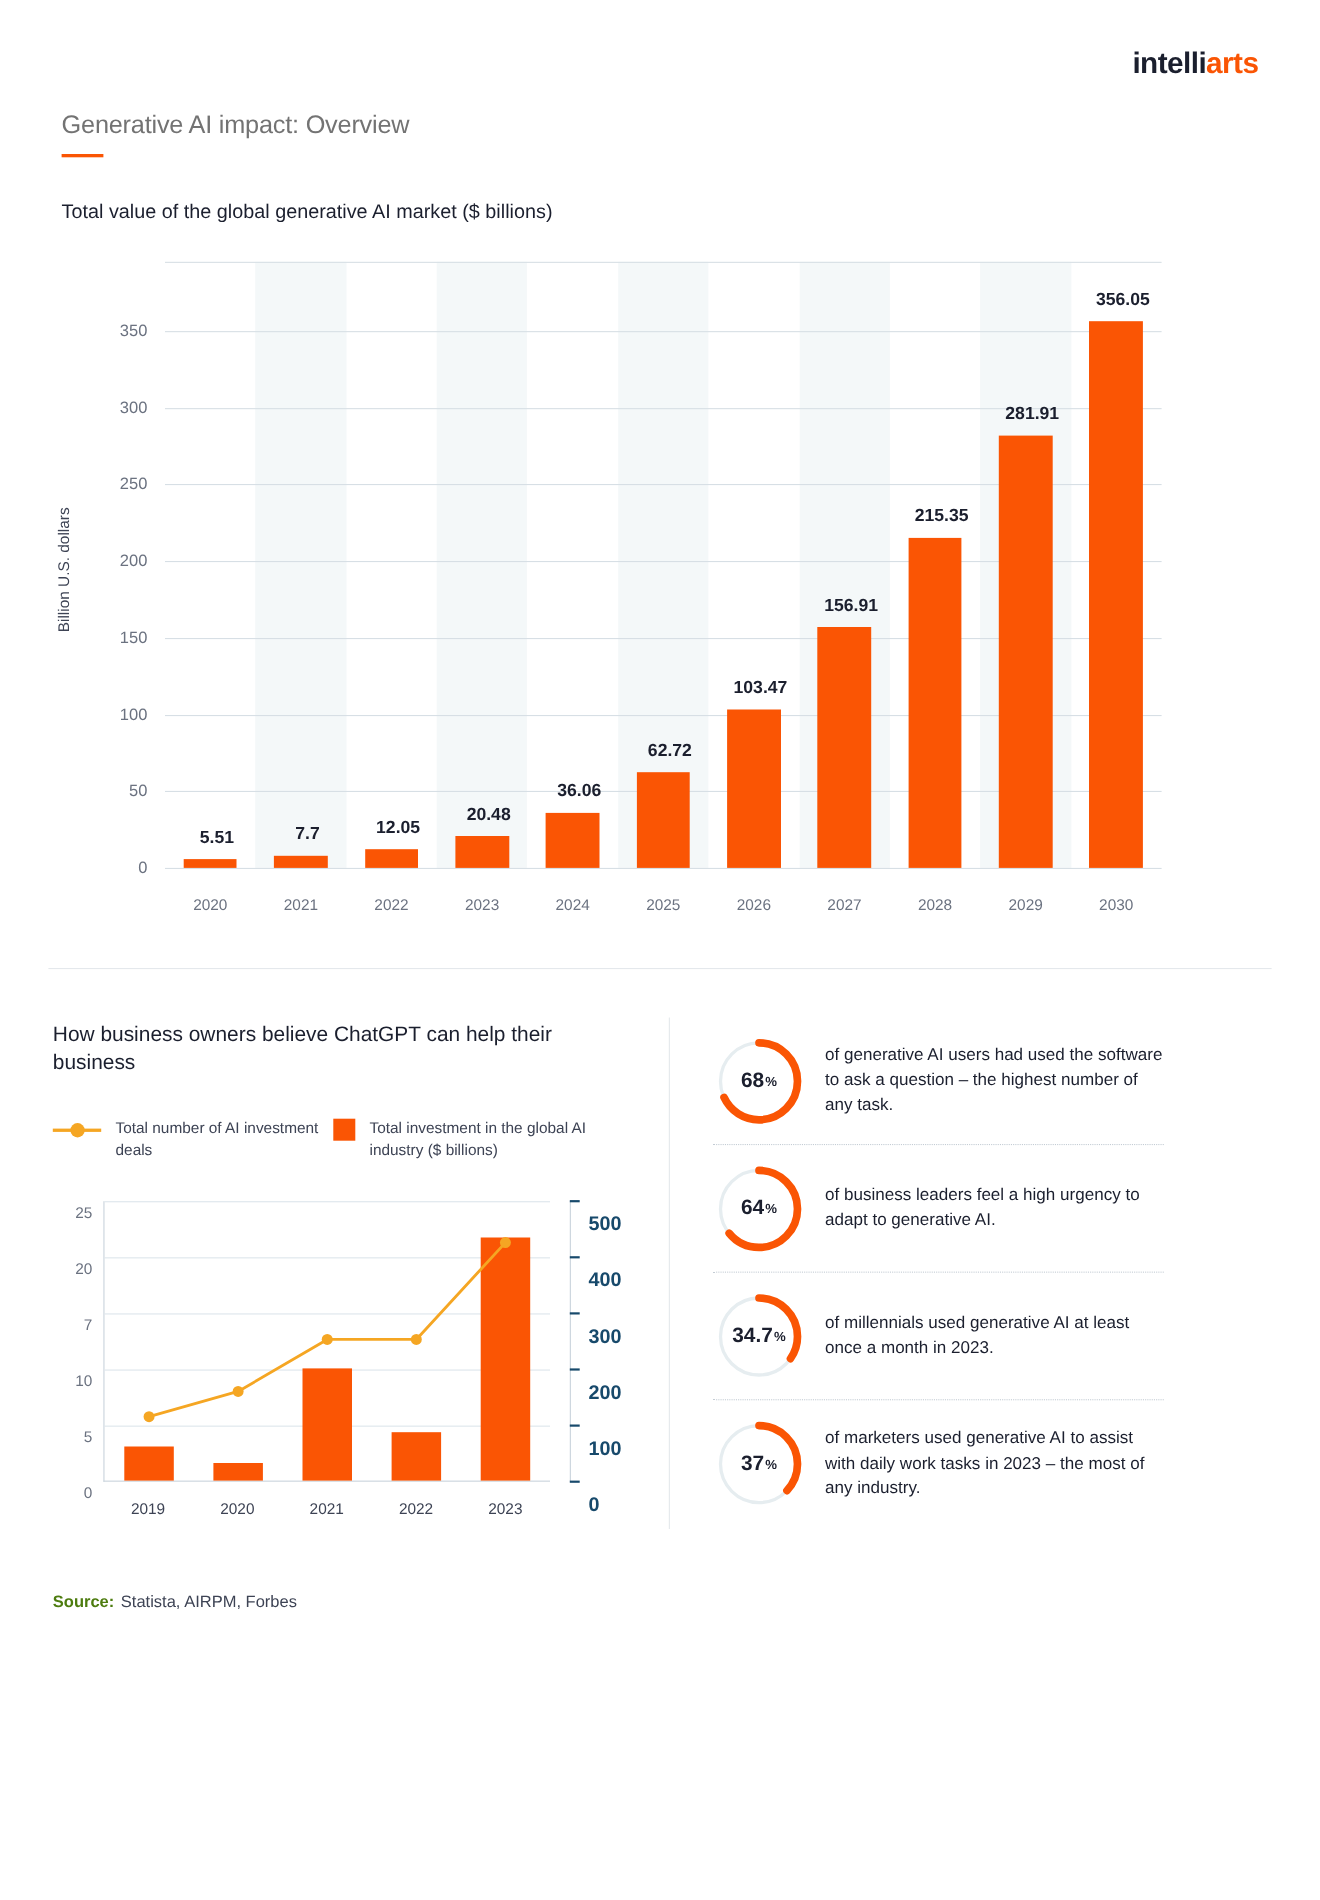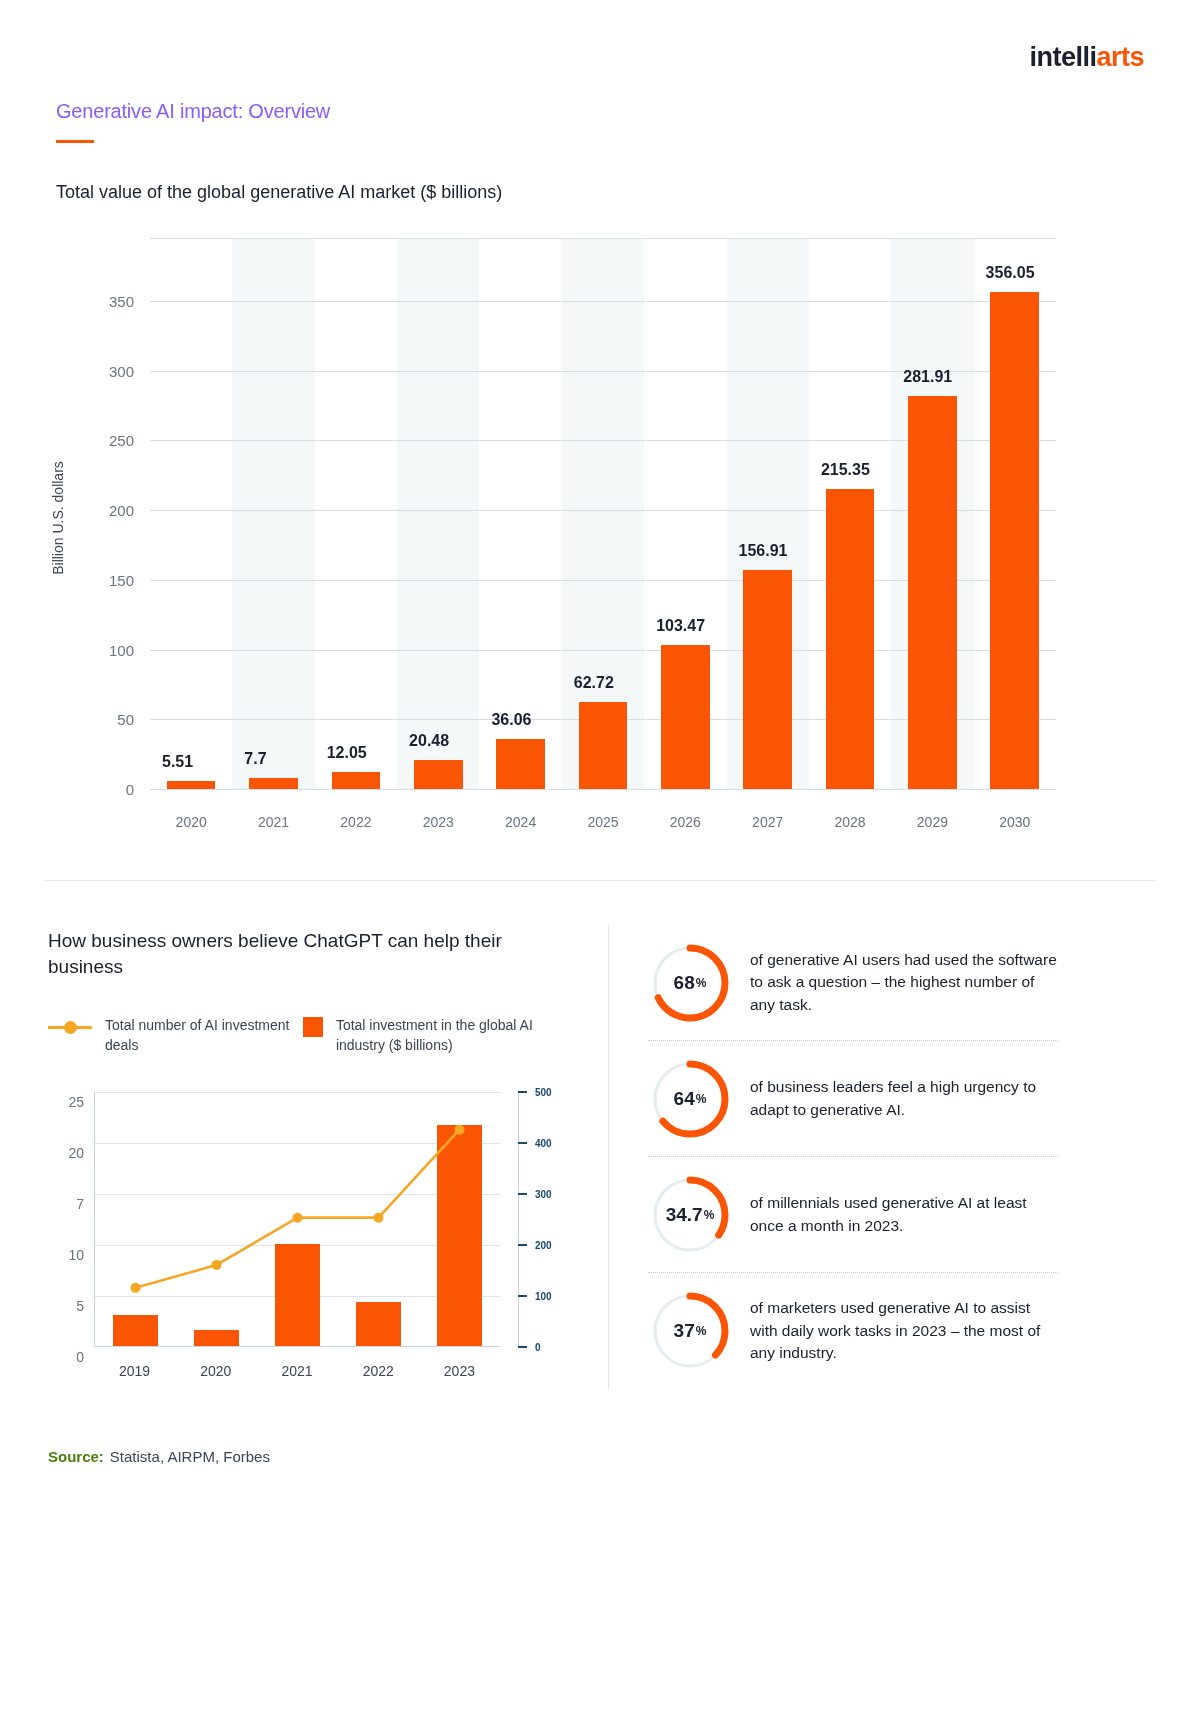--- a/index.html
+++ b/index.html
@@ -16,21 +16,21 @@
   .logo {
     position: absolute; top: 44px; right: 56px;
     font-size: 27px; font-weight: 700; letter-spacing: -0.5px;
     line-height: 1;
   }
   .logo .dark { color: #1b1f2e; }
   .logo .accent { color: #fa5504; }
 
   .page-title {
     position: absolute; top: 100px; left: 56px;
-    font-size: 20px; font-weight: 400; color: #8b5cf6;
+    font-size: 23px; font-weight: 400; color: #737373;
     letter-spacing: -0.2px;
   }
   .title-rule {
     position: absolute; top: 140px; left: 56px;
     width: 38px; height: 3px; background: #fa5504;
   }
 
   .chart1-title {
     position: absolute; top: 182px; left: 56px;
     font-size: 18px; font-weight: 400; color: #1b1f2e;
@@ -69,21 +69,21 @@
     transform: translateY(-50%);
     font-size: 15px; color: #6b7280;
   }
   .c1-bars {
     position: absolute; inset: 0; display: flex; align-items: flex-end;
   }
   .c1-col { flex: 1 1 0; height: 100%; position: relative; display: flex;
             align-items: flex-end; justify-content: center; }
   .c1-bar { width: 59%; background: #fa5504; }
   .c1-val {
-    position: absolute; left: 12px; right: 0; 
+    position: absolute; left: 12px; right: 0; text-align: center;
     font-size: 16px; font-weight: 700; color: #1b1f2e;
   }
   .c1-xaxis {
     position: absolute; left: 94px; top: 551px; width: 906px;
     display: flex;
   }
   .c1-xaxis div {
     flex: 1 1 0; text-align: center; padding-top: 25px;
     font-size: 14px; color: #6b7280;
   }
@@ -142,21 +142,21 @@
   .c2-left-ticks .tk {
     position: absolute; right: 10px; transform: translateY(-50%);
     font-size: 14px; color: #6b7280;
   }
   .c2-right-axis {
     position: absolute; left: 470px; top: 10px; width: 60px; height: 255px;
     border-left: 1px solid #c9d3dc;
   }
   .c2-right-axis .tk {
     position: absolute; left: 16px; transform: translateY(-50%);
-    font-size: 10px; font-weight: 700; color: #17496b;
+    font-size: 18px; font-weight: 700; color: #17496b; margin-top: 21px;
   }
   .c2-right-axis .tkmark {
     position: absolute; left: -1px; width: 9px; height: 2px;
     background: #17496b; transform: translateY(-50%);
   }
   .c2-bars { position: absolute; inset: 0; display: flex; align-items: flex-end; }
   .c2-col { flex: 1 1 0; height: 100%; display: flex; align-items: flex-end;
             justify-content: center; position: relative; }
   .c2-bar { width: 56%; background: #fa5504; }
   .c2-line { position: absolute; inset: 0; overflow: visible; }

